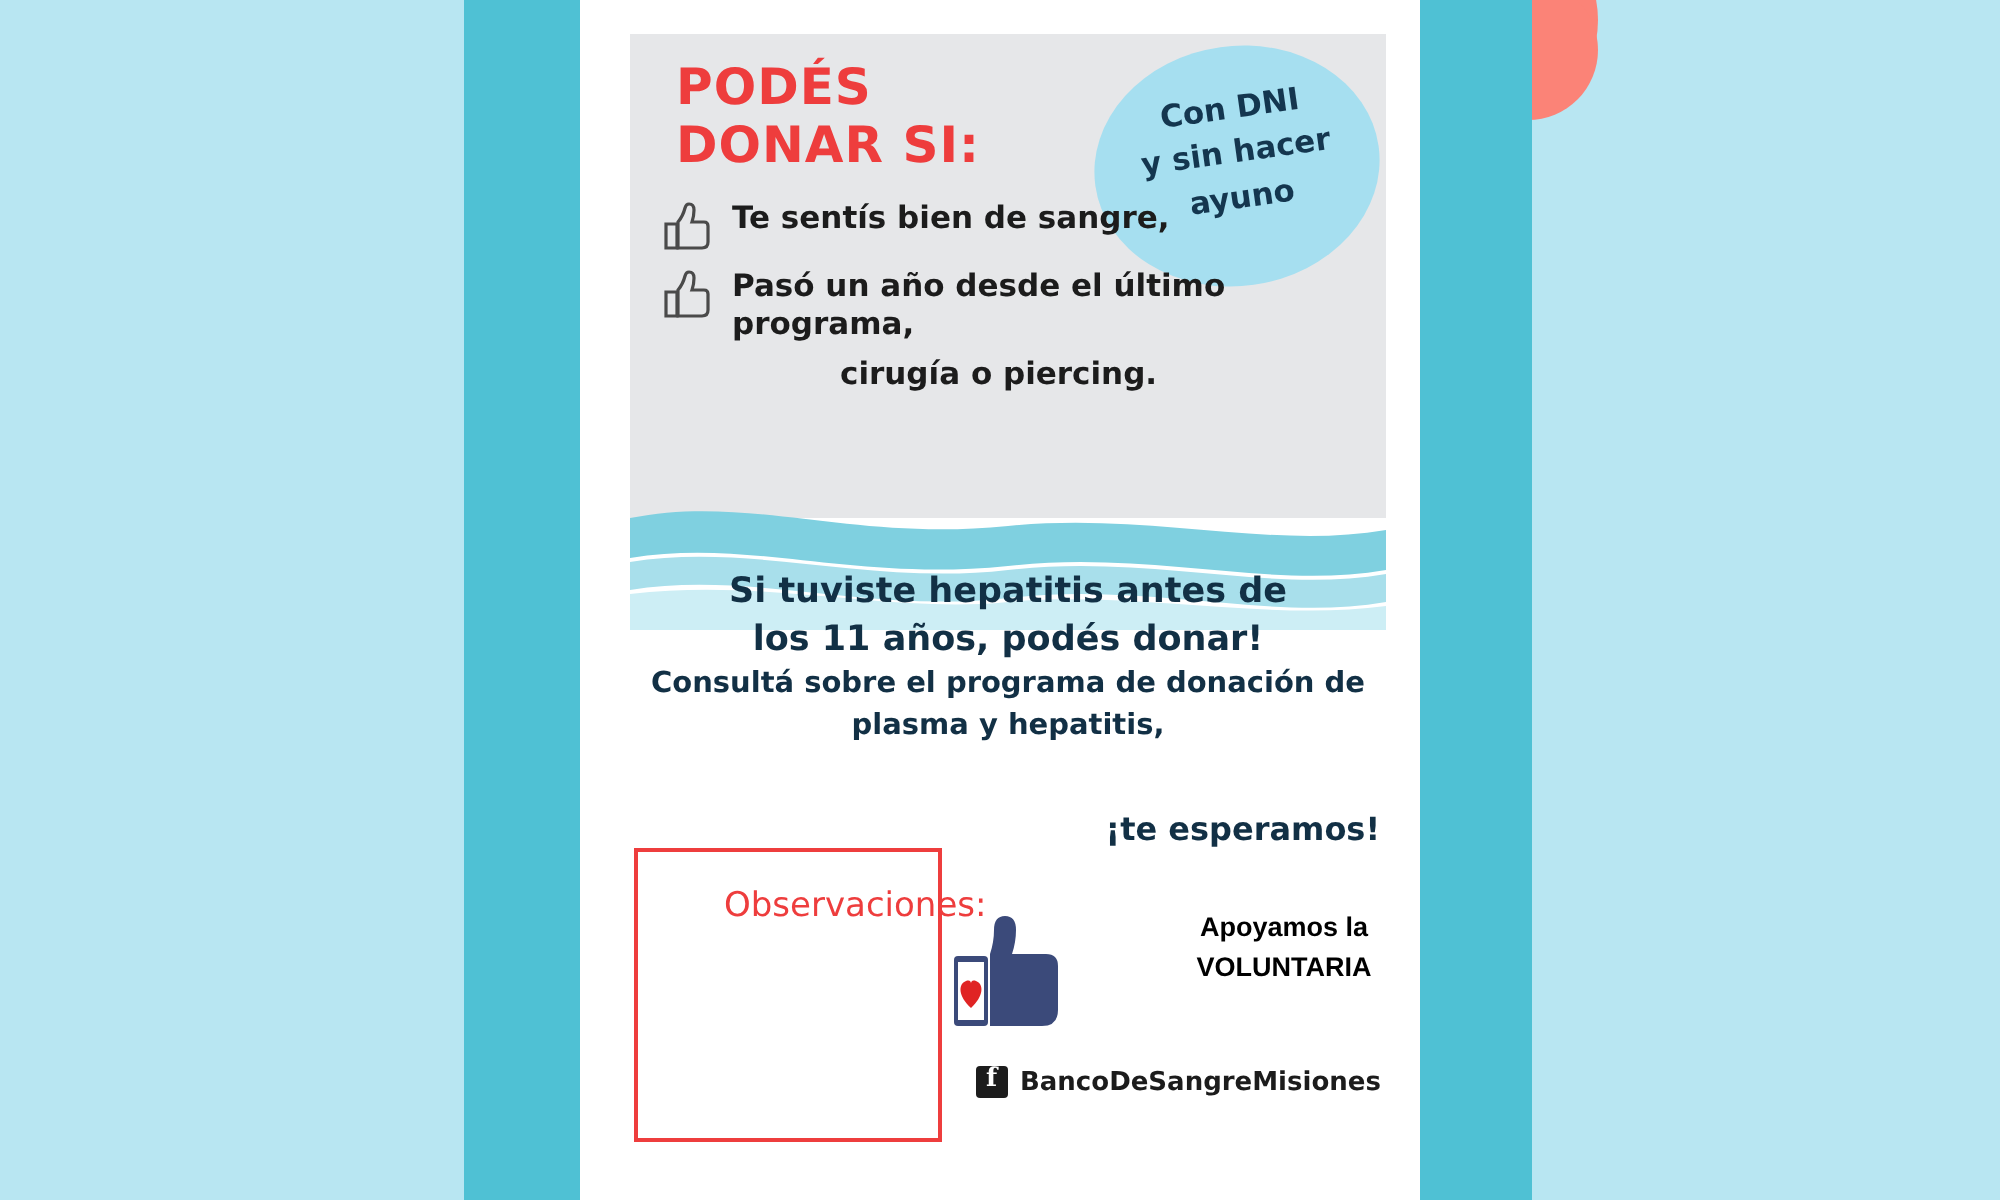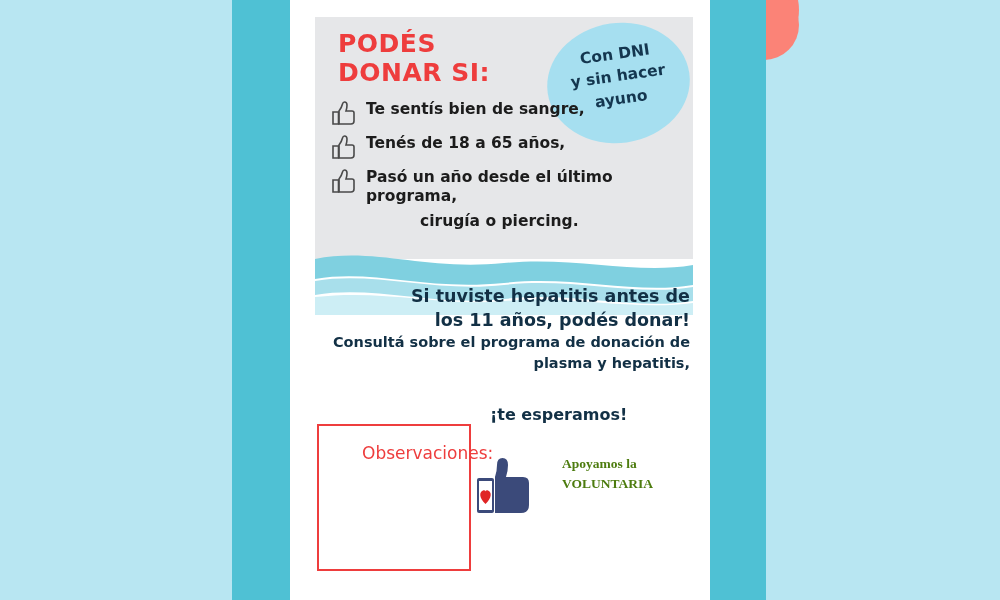--- a/index.html
+++ b/index.html
@@ -157,39 +157,39 @@
     top: 245px;
     width: 378px;
     height: 70px;
   }
 
   .mid-text {
     position: absolute;
     left: 28px;
     top: 285px;
     width: 372px;
-    text-align: right;
+    text-align: center;
     color: #123045;
     font-weight: bold;
     font-family: "DejaVu Sans", sans-serif;
   }
   .mid-line1 {
     font-size: 17.5px;
     line-height: 1.35;
   }
   .mid-line2 {
     font-size: 14.5px;
     line-height: 1.4;
   }
   .mid-line3 {
     position: absolute;
     left: 200px;
     top: 405px;
     width: 200px;
-    text-align: left;
+    text-align: right;
     color: #123045;
     font-weight: bold;
     font-size: 16px;
     font-family: "DejaVu Sans", sans-serif;
   }
 
   
   .obs-box {
     position: absolute;
     left: 27px;
@@ -215,25 +215,26 @@
     left: 185px;
     top: 455px;
     width: 58px;
     height: 62px;
   }
   .apoyamos {
     position: absolute;
     left: 272px;
     top: 454px;
     width: 160px;
-    color: #4d7c0f;
+    color: #000000;
     font-weight: bold;
     font-size: 13.5px;
     line-height: 1.45;
-    font-family: Liberation Serif, serif;
+    font-family: Liberation Sans, sans-serif;
+    text-align: center;
   }
   .fb-row {
     position: absolute;
     left: 198px;
     top: 533px;
     display: flex;
     align-items: center;
     gap: 6px;
   }
   .fb-mark {
@@ -294,29 +295,20 @@
       <div class="bullet">
         <span class="thumb-icon">
           <svg viewBox="0 0 28 26" width="28" height="26">
             <path d="M9 11 L9 24 L21 24 Q24 24 24 21 L24 13 Q24 11 22 11 L16 11 Q17 8 17 5 Q17 2 14.5 2 Q13 2 12.5 4 Q11.5 8 9 11 Z" fill="none" stroke="#4a4a4a" stroke-width="1.6"></path>
             <path d="M3 12 L8.5 12 L8.5 24 L3 24 Z" fill="none" stroke="#4a4a4a" stroke-width="1.6"></path>
           </svg>
         </span>
         <span>Te sentís bien de sangre,</span>
       </div>
 
-      <div class="bullet">
-        <span class="thumb-icon">
-          <svg viewBox="0 0 28 26" width="28" height="26">
-            <path d="M9 11 L9 24 L21 24 Q24 24 24 21 L24 13 Q24 11 22 11 L16 11 Q17 8 17 5 Q17 2 14.5 2 Q13 2 12.5 4 Q11.5 8 9 11 Z" fill="none" stroke="#4a4a4a" stroke-width="1.6"></path>
-            <path d="M3 12 L8.5 12 L8.5 24 L3 24 Z" fill="none" stroke="#4a4a4a" stroke-width="1.6"></path>
-          </svg>
-        </span>
-        <span>Tenés de 18 a 65 años,</span>
-      </div>
 
 
       <div class="bullet">
         <span class="thumb-icon">
           <svg viewBox="0 0 28 26" width="28" height="26">
             <path d="M9 11 L9 24 L21 24 Q24 24 24 21 L24 13 Q24 11 22 11 L16 11 Q17 8 17 5 Q17 2 14.5 2 Q13 2 12.5 4 Q11.5 8 9 11 Z" fill="none" stroke="#4a4a4a" stroke-width="1.6"></path>
             <path d="M3 12 L8.5 12 L8.5 24 L3 24 Z" fill="none" stroke="#4a4a4a" stroke-width="1.6"></path>
           </svg>
         </span>
         <span>Pasó un año desde el último  programa,</span>
@@ -355,15 +347,19 @@
         <rect x="4" y="26" width="13" height="29" fill="#ffffff"></rect>
         <path d="M10.5 49 C4 43 4 37 8 35.5 C10 34.7 10.5 36 10.5 36.8 C10.5 36 11 34.7 13 35.5 C17 37 17 43 10.5 49 Z" fill="#e02424"></path>
       </svg>
     </div>
 
     <div class="apoyamos">
       <div>Apoyamos la</div>
       <div>VOLUNTARIA</div>
     </div>
 
+    <div class="fb-row">
+      <span class="fb-mark"></span>
+      <span class="fb-handle">BancoDeSangreMisiones</span>
+    </div>
 
   </div>
 </div>
 
 </body></html>

